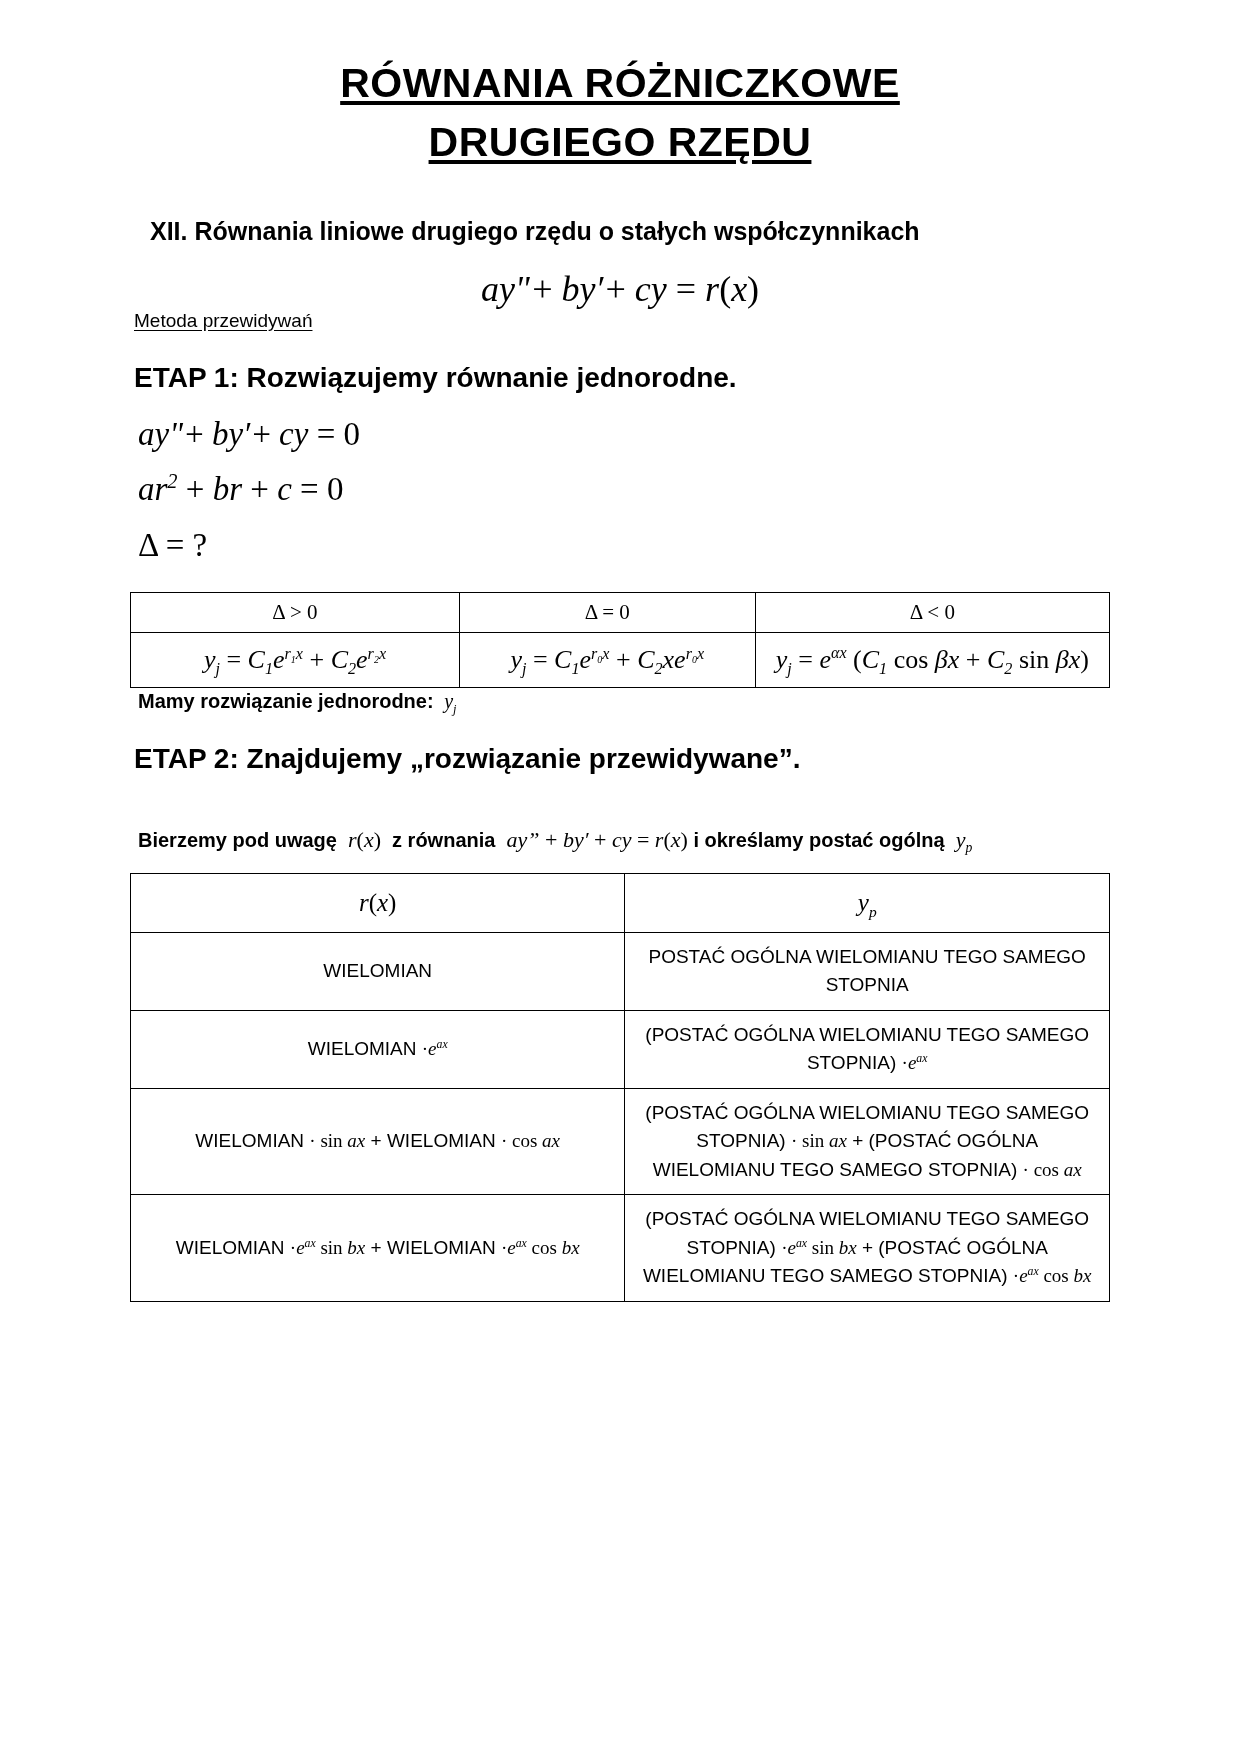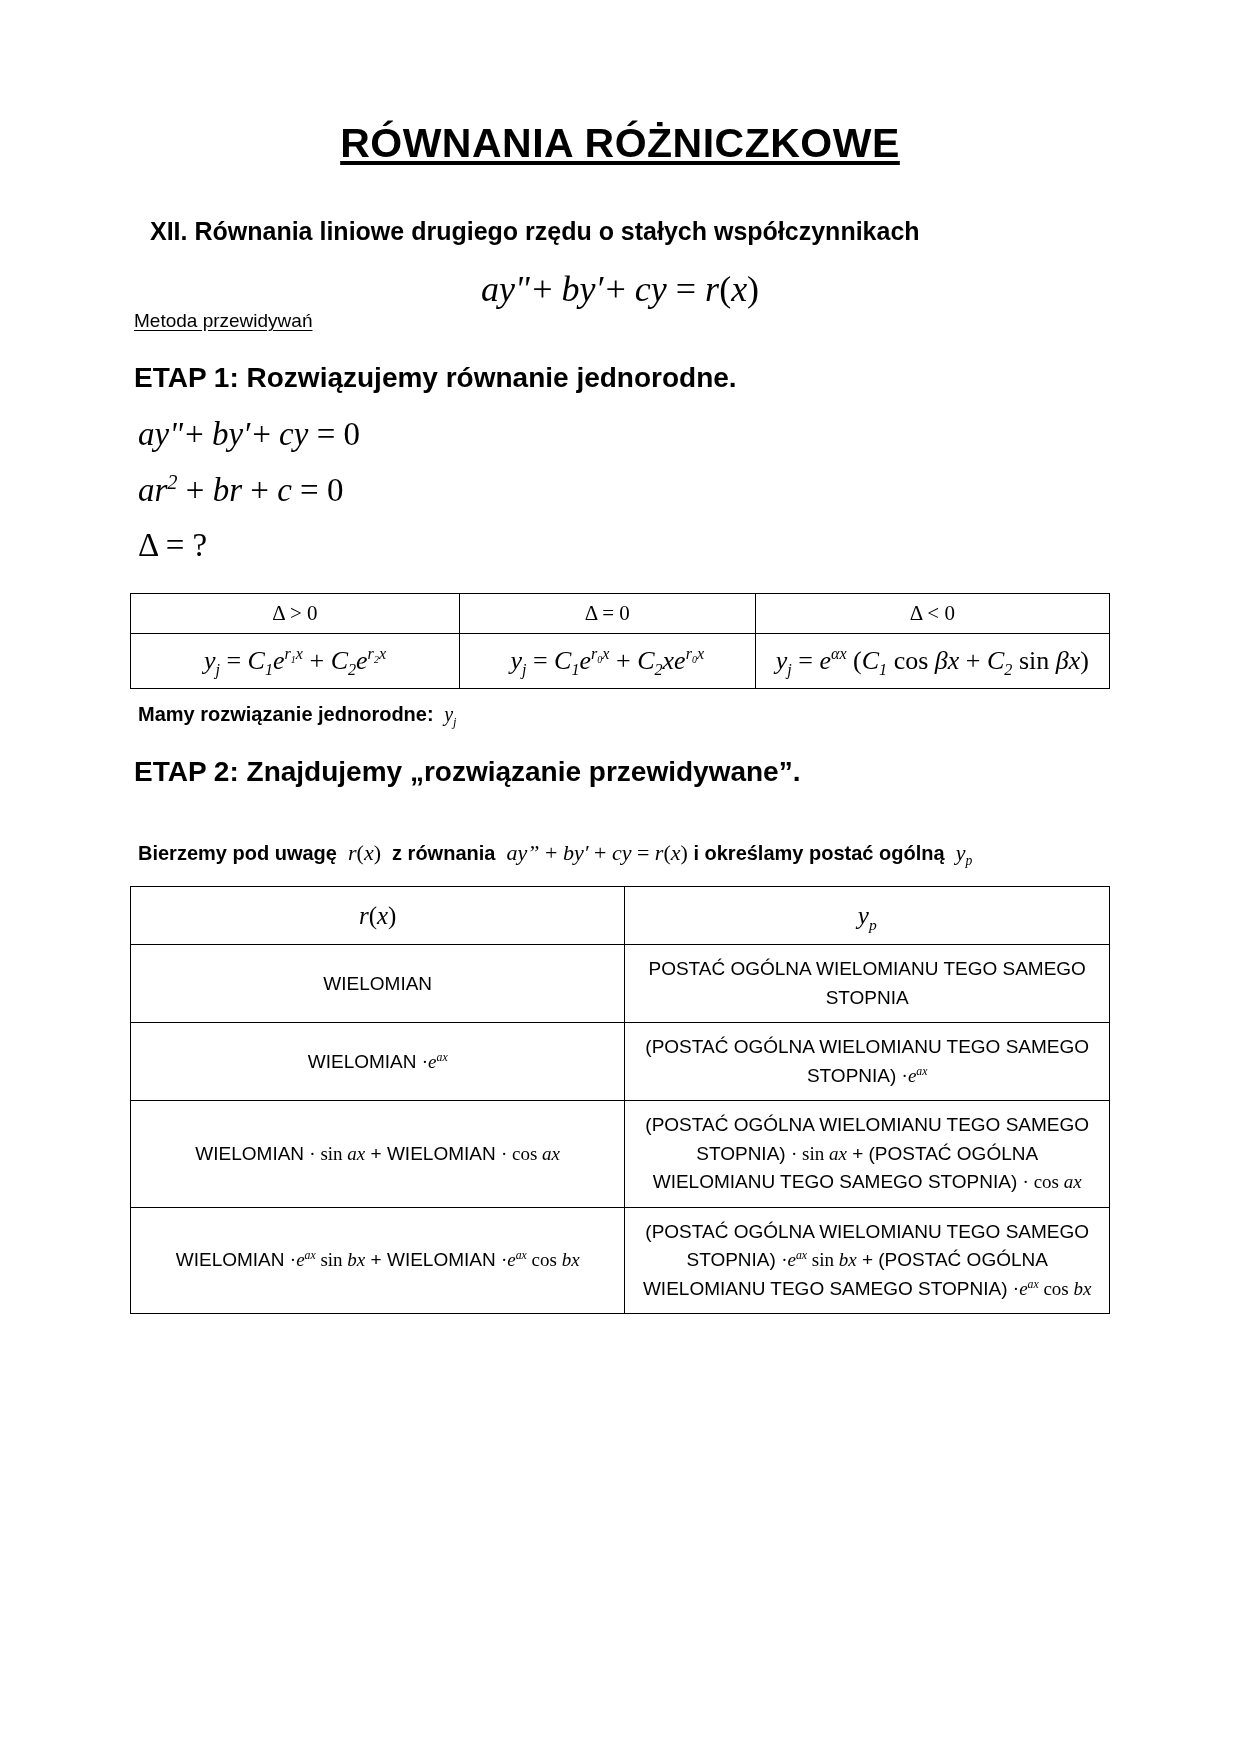--- a/index.html
+++ b/index.html
@@ -12,21 +12,21 @@
     height: 1754px;
     font-family: "Liberation Sans", sans-serif;
     color: #000000;
     position: relative;
     overflow: hidden;
   }
   .page {
     box-sizing: border-box;
     width: 1240px;
     min-height: 1754px;
-    padding: 116px 130px 60px 130px;
+    padding: 56px 130px 60px 130px;
   }
 
   
   .title {
     text-align: center;
     font-size: 41px;
     font-weight: bold;
     letter-spacing: 0.5px;
     line-height: 1.35;
   }
@@ -104,21 +104,21 @@
   .t1 td { font-size: 21px; }
   .t1 .row-sol td { font-size: 26px; padding: 12px 6px; }
   .t1 .col-a { width: 33.6%; }
   .t1 .col-b { width: 30.2%; }
   .t1 .col-c { width: 36.2%; }
   .sub-line { line-height: 1.9; }
 
   .caption-after {
     font-size: 20px;
     font-weight: bold;
-    margin-top: 14px;
+    margin-top: 2px;
     margin-left: 8px;
   }
   .caption-after .math { font-weight: normal; }
 
   .para {
     font-size: 20px;
     font-weight: bold;
     margin-top: 52px;
     margin-left: 8px;
   }
@@ -131,20 +131,21 @@
   .t2 .col-r { width: 49.5%; }
   .t2 .cell-left-pad { padding: 10px 10px; }
 </style>
 </head>
 <body>
 
 <div class="page">
 
   <div class="title">
     <div><span>RÓWNANIA RÓŻNICZKOWE</span></div>
+    <div class="title-line2"><span>DRUGIEGO RZĘDU</span></div>
   </div>
 
   <div class="section-heading">XII. Równania liniowe drugiego rzędu o stałych współczynnikach</div>
 
   <div class="eq-main math">
     ay"+ by′+ cy <span class="up">=</span> r<span class="up">(</span>x<span class="up">)</span>
   </div>
 
   <div>
     <div class="underlined-label">Metoda przewidywań</div>

